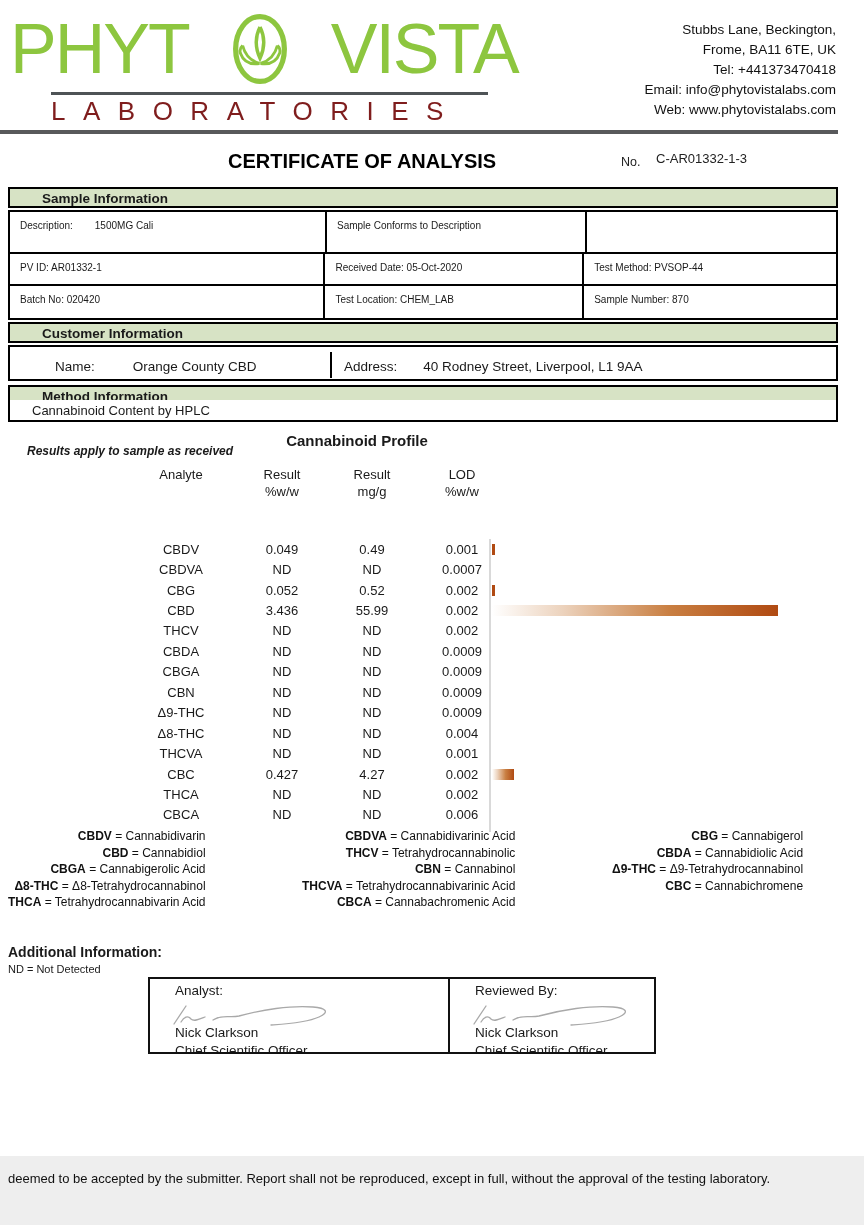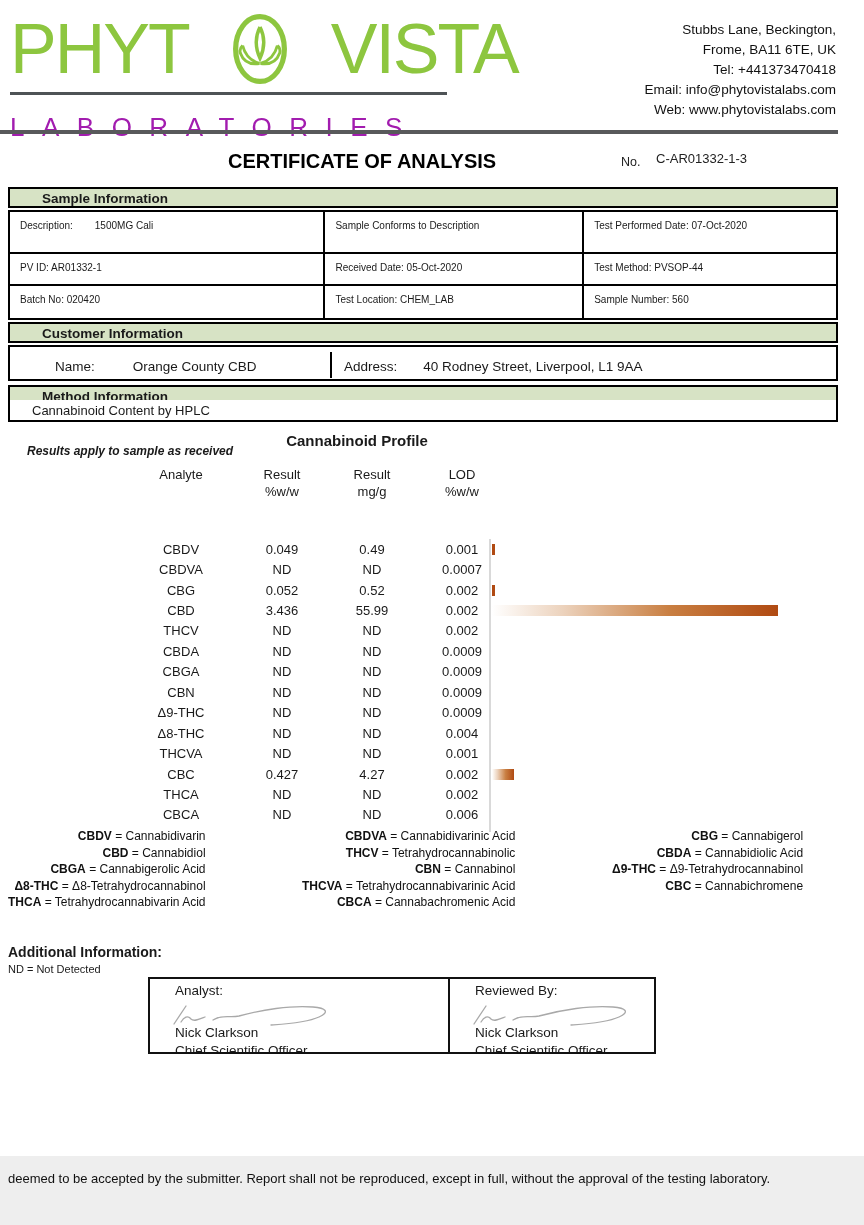--- a/index.html
+++ b/index.html
@@ -5,22 +5,22 @@
   * { margin:0; padding:0; box-sizing:border-box; }
   html,body { background:#ffffff; }
   body { font-family:"Liberation Sans", sans-serif; color:#1a1a1a; }
   .page { position:relative; width:864px; height:1225px; background:#fff; overflow:hidden; }
 
   
   .logo-block { position:absolute; left:10px; top:8px; }
   .brand { display:flex; align-items:center; color:#8dc63f; font-size:70px; font-weight:500;
            letter-spacing:-2px; line-height:1; height:82px;gap:40px; }
   .brand .leaf-svg { margin:0 2px; }
-  .logo-sub { margin-top:2px; border-top:3px solid #4e5356; padding-top:17px; width:437px;
-              color:#a21caf; font-size:26px; letter-spacing:17.5px; font-weight:400; white-space:nowrap; overflow:hidden; }
+  .logo-sub { margin-top:2px; border-top:3px solid #4e5356; padding-top:1px; width:437px;
+              color:#7f1d1d; font-size:26px; letter-spacing:17.5px; font-weight:400; white-space:nowrap; overflow:hidden;margin-left:41px; }
   .contact { position:absolute; right:28px; top:20px; text-align:right; font-size:13.5px;
              line-height:20px; color:#111; }
   .header-rule { position:absolute; left:0; top:130px; width:838px; height:4px; background:#58595b; }
 
   
   .cert-title { position:absolute; left:228px; top:150px; font-size:20px; font-weight:700; color:#000; }
   .cert-no-label { position:absolute; left:621px; top:155px; font-size:12.5px; color:#222; }
   .cert-no-value { position:absolute; left:656px; top:151px; font-size:13px; color:#222; }
 
   
@@ -118,31 +118,30 @@
   <div class="cert-no-label">No.</div>
   <div class="cert-no-value">C-AR01332-1-3</div>
 
   <div class="sec-head" style="top:187px;">Sample Information</div>
   <div class="grid-box" style="top:210px; height:110px;">
     <div class="grid-row" style="height:42px;">
       <div class="cell c1">
         <span>Description:</span><span class="lbl-gap"></span><span>1500MG Cali</span>
       </div>
       <div class="cell c2">Sample Conforms to Description</div>
-      <div class="cell c3">Test Performed Date: 07-Oct-2020</div>
     </div>
     <div class="grid-row" style="height:32px;">
       <div class="cell c1">PV ID: AR01332-1</div>
       <div class="cell c2">Received Date:  05-Oct-2020</div>
       <div class="cell c3">Test Method: PVSOP-44</div>
     </div>
     <div class="grid-row" style="height:32px;">
       <div class="cell c1">Batch No: 020420</div>
       <div class="cell c2">Test Location: CHEM_LAB</div>
-      <div class="cell c3">Sample Number:  560</div>
+      <div class="cell c3">Sample Number:  870</div>
     </div>
   </div>
 
   <div class="sec-head" style="top:322px;">Customer Information</div>
   <div class="grid-box" style="top:345px; height:36px;">
     <div class="cust-row">
       <div class="cust-left">
         <span>Name:</span><span class="name-gap"></span><span>Orange County CBD</span>
       </div>
       <div class="cust-div"></div>

